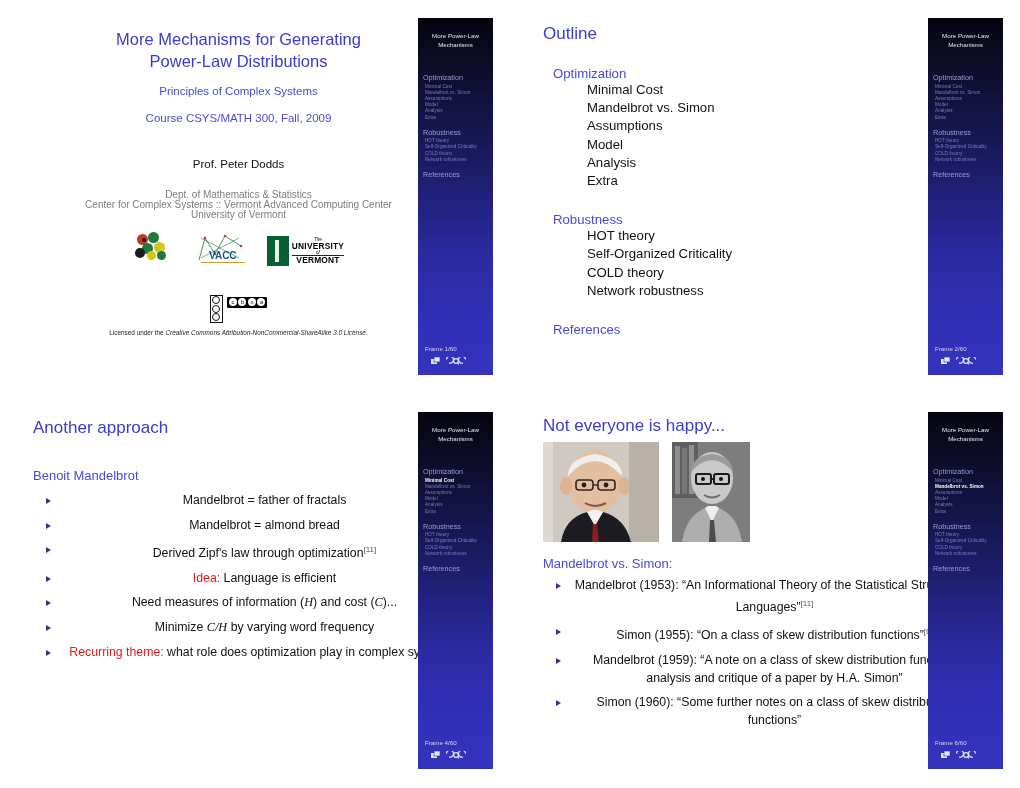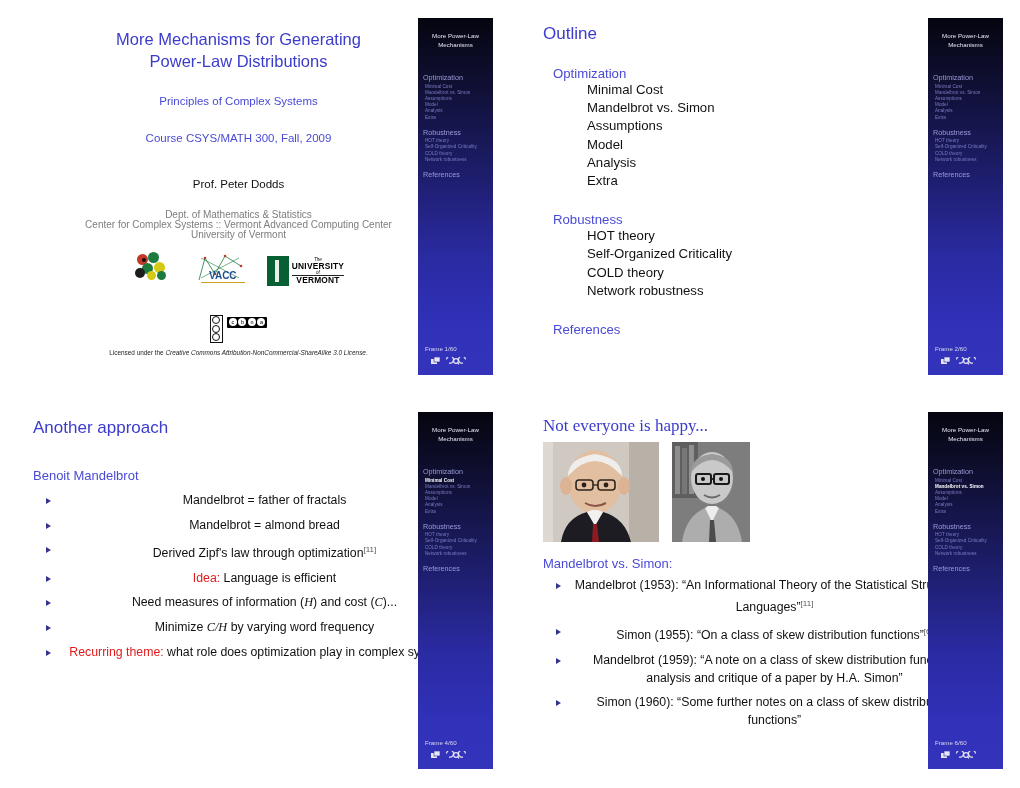--- a/index.html
+++ b/index.html
@@ -21,21 +21,21 @@
   .sb-item{font-size:4.6px;line-height:6.2px;color:#7b7bc4;padding-left:2px;letter-spacing:.05px;}
   .sb-item.active{color:#ffffff;font-weight:bold;}
   .sb-foot{position:absolute;left:0;bottom:10px;width:100%;}
   .sb-frame{font-size:6.2px;color:#d8d8ee;padding-left:7px;}
   .sb-icons{display:flex;gap:5px;padding-left:13px;margin-top:5px;align-items:center;}
   .sb-icons svg{display:block;}
 
   
   .title-wrap{padding:28px 70px 0 52px;text-align:center;}
   .t-main{color:#3b3bcc;font-size:16.5px;line-height:22px;}
-  .t-sub{color:#4a4ad6;font-size:11.5px;line-height:15px;margin-top:22px;}
+  .t-sub{color:#4a4ad6;font-size:11.5px;line-height:15px;margin-top:12px;}
   .t-author{color:#111;font-size:11.5px;margin-top:32px;}
   .t-aff{color:#7d7d7d;font-size:10px;line-height:10px;margin-top:20px;}
   .logos{display:flex;justify-content:center;align-items:flex-end;gap:16px;margin-top:12px;height:34px;}
   .logo-ccs{width:46px;height:34px;position:relative;}
   .logo-ccs .d{position:absolute;border-radius:50%;}
   .logo-vacc{width:56px;height:32px;position:relative;}
   .logo-uvm{display:flex;align-items:center;gap:3px;}
   .uvm-green{width:22px;height:30px;background:#076034;position:relative;}
   .uvm-green:after{content:"";position:absolute;left:8px;top:4px;width:4px;height:22px;background:#e9efe9;}
   .uvm-txt{text-align:center;line-height:1;font-family:Liberation Sans, sans-serif;}
@@ -276,21 +276,21 @@
           <circle cx="11" cy="4" r="2.4" stroke="#e6e6f5" fill="none" stroke-width="1.2"></circle>
             <path d="M12.7 6 L14 7.4" stroke="#e6e6f5" stroke-width="1.2"></path>
           <path d="M18 6 A3.5 3.5 0 1 1 20.5 2.5" stroke="#e6e6f5" fill="none" stroke-width="1.2"></path>
         </svg>
       </div>
     </div>
   </div>
 </div>
 
 <div class="slide slide-br">
-  <div class="head" style="padding-top:22px;font-family:Liberation Serif, serif;">Not everyone is happy...</div>
+  <div class="head" style="padding-top:22px;">Not everyone is happy...</div>
   <div class="photos">
     <div class="ph ph1">
       <svg width="116" height="100" viewBox="0 0 116 100">
         <rect width="116" height="100" fill="#cfc9c2"></rect>
         <rect x="86" y="0" width="30" height="100" fill="#b9b1a8"></rect>
         <rect x="0" y="0" width="10" height="100" fill="#ddd8d2"></rect>
         <ellipse cx="52" cy="40" rx="27" ry="32" fill="#e3bfa2"></ellipse>
         <path d="M25 34 Q52 4 79 34 Q79 16 52 12 Q25 16 25 34Z" fill="#efeeec"></path>
         <ellipse cx="23" cy="44" rx="6" ry="9" fill="#dcb393"></ellipse>
         <ellipse cx="81" cy="44" rx="6" ry="9" fill="#dcb393"></ellipse>

